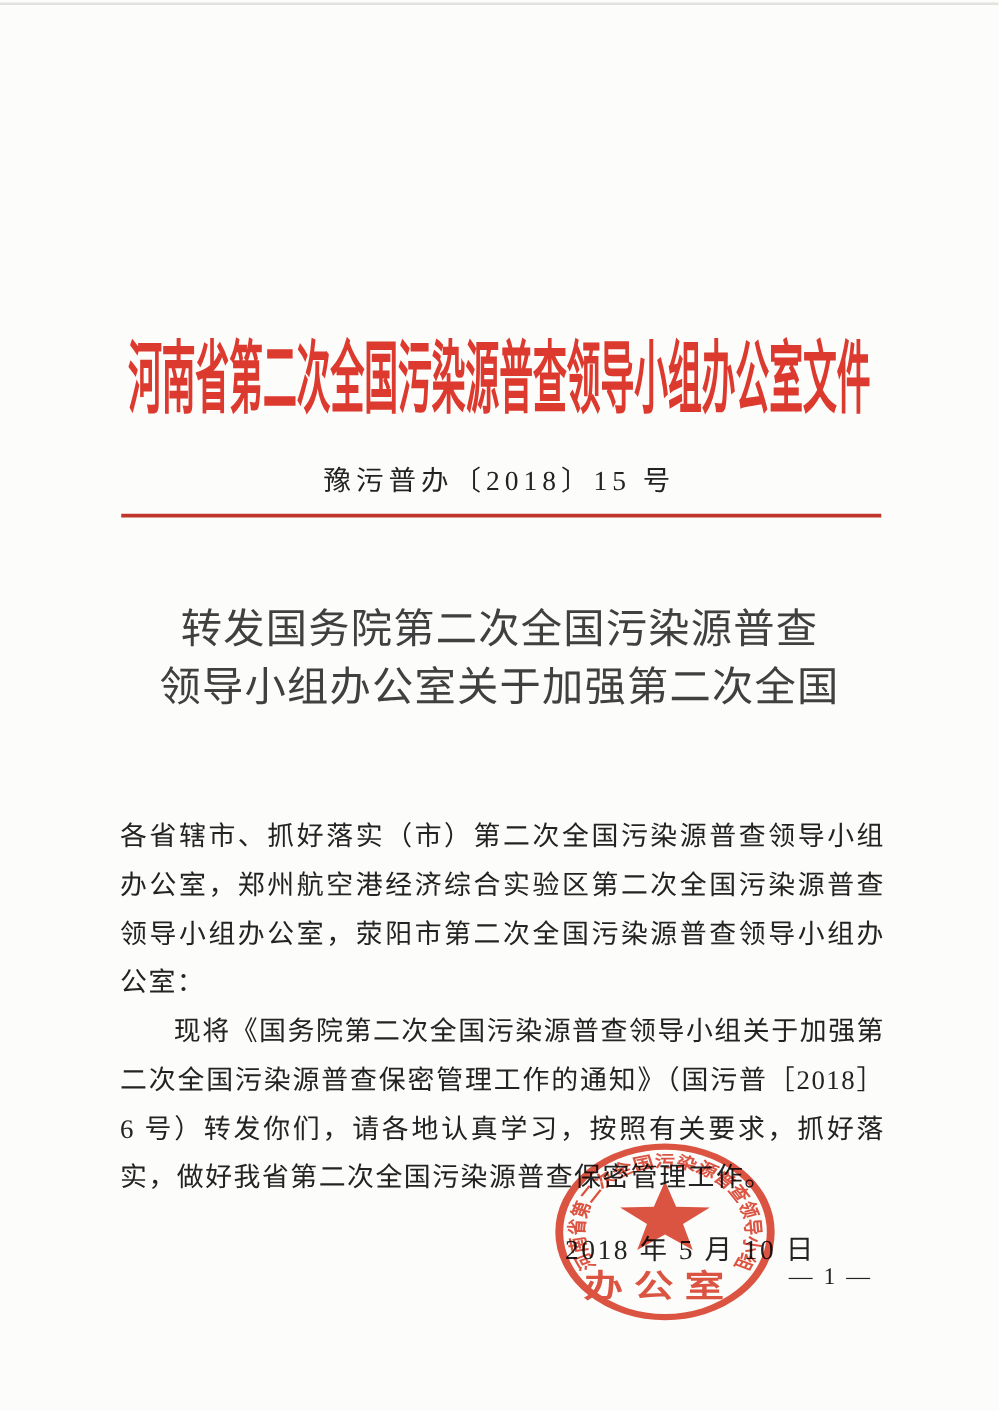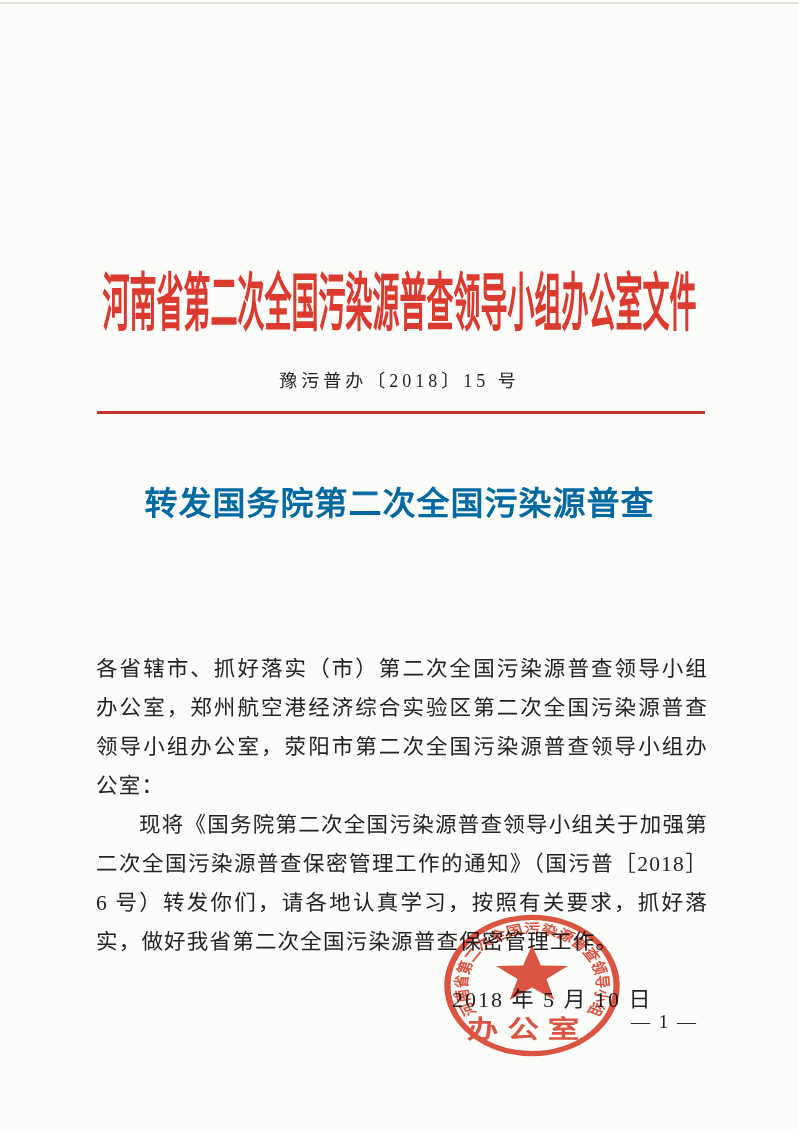--- a/index.html
+++ b/index.html
@@ -41,38 +41,38 @@
     transform-origin: top center;
     white-space: nowrap;
   }
 
   .doc-number {
     position: absolute;
     top: 366px; left: 0;
     width: 100%;
     text-align: center;
     color: var(--ink);
-    font-size: 18px;
+    font-size: 22px;
     letter-spacing: 4px;
   }
 
   .red-rule {
     position: absolute;
     top: 411px; left: 97px;
     width: 608px; height: 3px;
     background: var(--rule-red);
   }
 
   .doc-title {
     position: absolute;
     top: 481px; left: 0;
     width: 100%;
     text-align: center;
-    color: #0369a1;
-    font-weight: bold;
+    color: #404040;
+    font-weight: normal;
     font-size: 33px;
     line-height: 47px;
     letter-spacing: 1px;
   }
 
   .body-text {
     position: absolute;
     top: 650px; left: 96px;
     width: 612px;
     color: var(--ink);
@@ -122,20 +122,21 @@
   <div class="scan-edge"></div>
 
   <div class="red-header">河南省第二次全国污染源普查领导小组办公室文件</div>
 
   <div class="doc-number">豫污普办〔2018〕15 号</div>
 
   <div class="red-rule"></div>
 
   <div class="doc-title">
     <div>转发国务院第二次全国污染源普查</div>
+    <div>领导小组办公室关于加强第二次全国</div>
   </div>
 
   <div class="body-text">
     <p>各省辖市、抓好落实（市）第二次全国污染源普查领导小组办公室，郑州航空港经济综合实验区第二次全国污染源普查领导小组办公室，荥阳市第二次全国污染源普查领导小组办公室：</p>
     <p class="indent">现将《国务院第二次全国污染源普查领导小组关于加强第二次全国污染源普查保密管理工作的通知》（国污普［2018］6 号）转发你们，请各地认真学习，按照有关要求，抓好落实，做好我省第二次全国污染源普查保密管理工作。</p>
   </div>
 
   <div class="date-line">2018 年 5 月 10 日</div>
 
   <svg class="stamp" viewBox="0 0 200 200" preserveAspectRatio="none">

